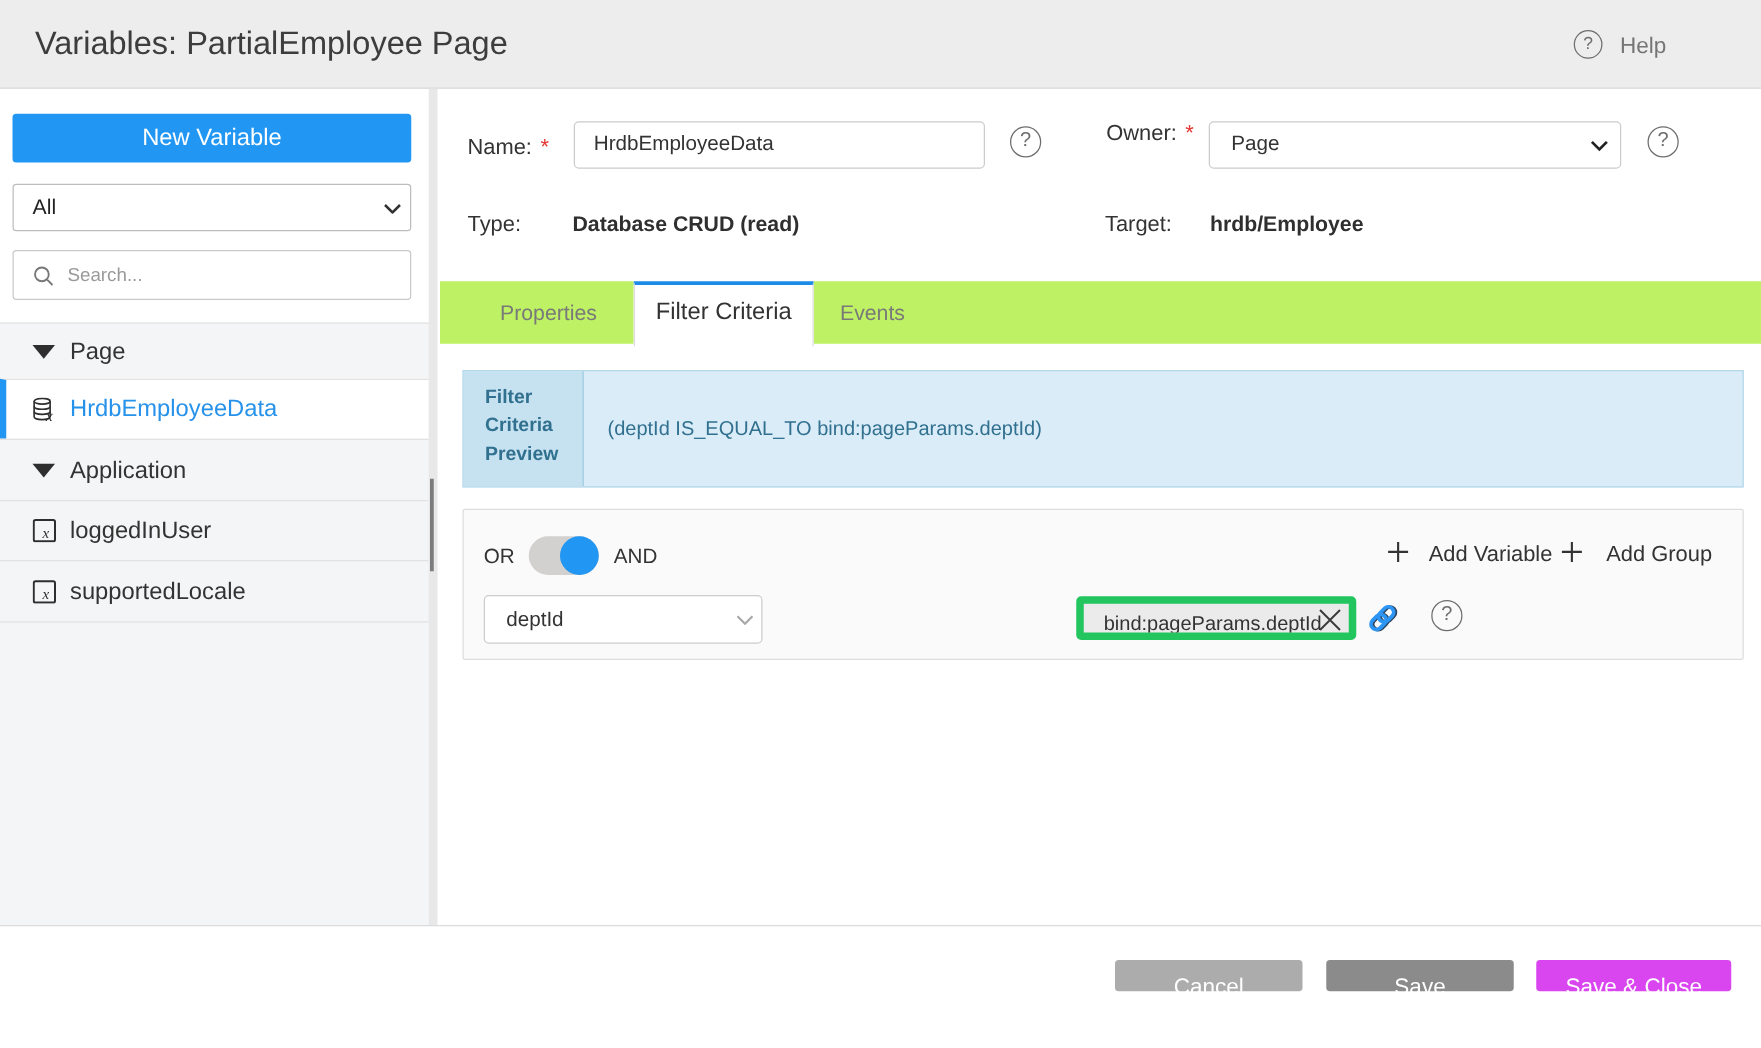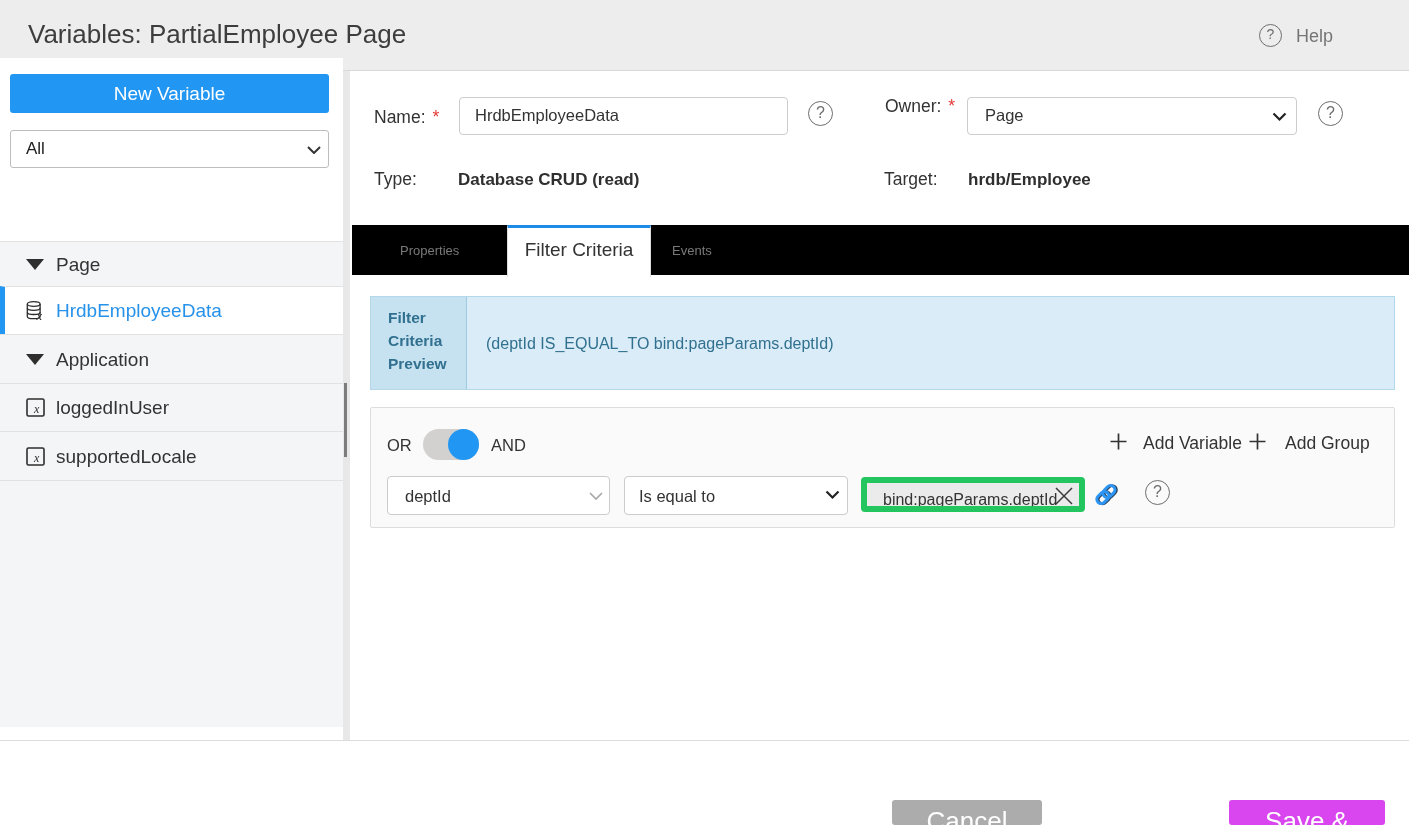--- a/index.html
+++ b/index.html
@@ -9,21 +9,21 @@
 
   
   #header { left:0; top:0; width:1409px; height:71px; background:#ededed; border-bottom:1px solid #d9d9d9; }
   #title { left:28px; top:19px; font-size:26px; color:#3d3d3d; }
   .qicon { width:25px; height:25px; border:1.8px solid #6d6d6d; border-radius:50%; color:#6d6d6d;
            font-size:16px; text-align:center; line-height:21px; font-weight:400;}
   #helpq { left:1259px; top:24px; width:23px; height:23px; line-height:19px; font-size:14px; font-weight:400;}
   #helptxt { left:1296px; top:26px; font-size:18px; color:#757575; }
 
   
-  #sidebar { left:0; top:58px; width:343px; height:669px; background:#fff; }
+  #sidebar { left:0; top:75px; width:343px; height:669px; background:#fff; }
   #newvar { left:10px; top:16px; width:319px; height:39px; background:#2196f3; border-radius:3px;
             color:#fff; font-size:19px; text-align:center; line-height:39px; }
   .sbox { left:10px; width:319px; background:#fff; border:1px solid #bdbdbd; border-radius:3px;text-align:right; }
   #allsel { top:72px; height:38px; }
   #allsel span { position:absolute; left:15px; top:8px; font-size:17px; color:#222; }
   #searchbox { top:125px; height:40px; border-color:#c9c9c9; }
   #searchbox span { position:absolute; left:43px; top:11px; font-size:15px; color:#9a9a9a; }
   #listarea { left:0; top:183px; width:343px; height:486px; background:#f4f5f6; }
   .row { position:absolute; left:0; width:343px; border-top:1px solid #e2e2e2; background:#f4f5f6; }
   .row .txt { position:absolute; left:56px; font-size:19px; color:#333; }
@@ -46,21 +46,21 @@
   #owner-l { left:885px; top:96px; }
   #owner-s { left:967px; top:97px; width:330px; height:38px; }
   #owner-s span { position:absolute; left:17px; top:8px; font-size:16.5px; color:#333; }
   #q2 { left:1318px; top:101px; }
   #type-l { left:374px; top:169px; }
   #type-v { left:458px; top:170px; font-size:17px; font-weight:bold; color:#2f2f2f; }
   #target-l { left:884px; top:169px; }
   #target-v { left:968px; top:170px; font-size:17px; font-weight:bold; color:#2f2f2f; }
 
   
-  .tabgray { top:225px; height:50px; background:#000000; color:#797979; font-size:13px; }
+  .tabgray { top:225px; height:50px; background:#bef264; color:#797979; font-size:17px; }
   #tab1 { left:352px; width:155px; line-height:51px; }
   #tab1 span { position:absolute; left:48px; top:0; line-height:51px; }
   #tab2 { left:507px; top:225px; width:144px; height:52px; background:#fff; border-top:3px solid #1d8ce8;
           border-left:1px solid #ddd; border-right:1px solid #ddd; text-align:center; line-height:44px;
           font-size:19px; color:#333; }
   #tab3 { left:651px; width:758px; }
   #tab3 span { position:absolute; left:21px; top:0; line-height:51px; }
 
   
   #preview { left:370px; top:296px; width:1025px; height:94px; background:#d9ecf7; border:1px solid #b3d8ea; }
@@ -84,41 +84,48 @@
   #sel2 span { position:absolute; left:14px; top:10px; font-size:16.5px; color:#333; }
   #chip { left:490px; top:69px; width:224px; height:35px; background:#ebebeb; border:6px solid #22c55e;
           border-radius:4px; overflow:hidden; }
   #chip span { position:absolute; left:16px; top:8px; font-size:16px; color:#333; white-space:nowrap; }
   #xicon { left:683px; top:78px; }
   #linkicon { left:723px; top:74px; }
   #q3 { left:774px; top:72px; }
 
   
   #footer { left:0; top:740px; width:1409px; height:98px; background:#fff; border-top:1px solid #dcdcdc; }
-  .btn { position:absolute; top:768px; height:25px; border-radius:3px; color:#fff; font-size:26px;
-         text-align:center; line-height:43px;margin-top:32px; }
+  .btn { position:absolute; top:768px; height:25px; border-radius:3px; color:#fff; font-size:18px;
+         text-align:center; line-height:43px; }
   #bcancel { left:892px; width:150px; background:#acacac; }
   #bsave { left:1061px; width:150px; background:#8b8b8b; }
   #bclose { left:1229px; width:156px; background:#d946ef; }
 </style>
 </head>
 <body>
 <div id="app">
 
   <div id="header" class="abs"></div>
   <div id="title" class="abs">Variables: PartialEmployee Page</div>
   <div id="helpq" class="abs qicon">?</div>
   <div id="helptxt" class="abs">Help</div>
 
   <div id="sidebar" class="abs">
     <div id="newvar" class="abs">New Variable</div>
     <div id="allsel" class="abs sbox">
         <span>All</span>
       <svg class="chev" style="right:7px;top:15px" width="14" height="8" viewBox="0 0 14 8">
           <path d="M1 1 L7 7 L13 1" stroke="#333" stroke-width="2" fill="none"></path>
+        </svg>
+    </div>
+    <div id="searchbox" class="abs sbox">
+        <span>Search...</span>
+      <svg class="abs" style="left:15px;top:11px" width="18" height="18" viewBox="0 0 18 18" fill="none" stroke="#777" stroke-width="1.5">
+          <circle cx="7.5" cy="7.5" r="5.5"></circle>
+          <path d="M11.7 11.7 L16 16"></path>
         </svg>
     </div>
     <div id="listarea" class="abs"></div>
     <div class="row" style="top:183px;height:45px">
         <div class="tri" style="top:17px"></div>
         <div class="txt" style="top:12px">Page</div>
       </div>
     <div class="row" style="top:228px;height:48px;background:#fff;border-left:5px solid #2196f3">
       <svg class="abs" style="left:21px;top:14px" width="20" height="20" viewBox="0 0 20 20" fill="none" stroke="#2e2e2e" stroke-width="1.3">
         <ellipse cx="7.7" cy="3" rx="6.4" ry="2.3"></ellipse>
@@ -193,26 +200,20 @@
       </svg>
     <div id="addc" class="abs">Add Variable</div>
     <svg id="plus2" class="abs" width="17" height="17" viewBox="0 0 17 17">
         <path d="M8.5 0.5 V16.5 M0.5 8.5 H16.5" stroke="#333" stroke-width="1.7"></path>
       </svg>
     <div id="addg" class="abs">Add Group</div>
     <div id="sel1" class="abs field">
         <span>deptId</span>
       <svg class="chev" style="right:6px;top:15px" width="14" height="8" viewBox="0 0 14 8">
           <path d="M1 1 L7 7 L13 1" stroke="#a8a8a8" stroke-width="1.7" fill="none"></path>
-        </svg>
-    </div>
-    <div id="sel2" class="abs field">
-        <span>Is equal to</span>
-      <svg class="chev" style="right:7px;top:13px" width="15" height="10" viewBox="0 0 15 10">
-          <path d="M1.5 1.5 L7.5 7.5 L13.5 1.5" stroke="#222" stroke-width="2.2" fill="none"></path>
         </svg>
     </div>
     <div id="chip" class="abs">
         <span>bind:pageParams.deptId</span>
       </div>
     <svg id="xicon" class="abs" width="20" height="20" viewBox="0 0 20 20">
         <path d="M2 2 L18 18 M18 2 L2 18" stroke="#3a3a3a" stroke-width="1.5"></path>
       </svg>
     <svg id="linkicon" class="abs" width="25" height="25" viewBox="0 0 25 25">
       <g transform="rotate(-45 12.5 12.5)" fill="none">
@@ -224,14 +225,15 @@
           <rect x="1" y="7.8" width="13.4" height="8.6" rx="4.3"></rect>
           <rect x="9.6" y="7.8" width="13.4" height="8.6" rx="4.3"></rect>
         </g>
       </g>
     </svg>
     <div id="q3" class="abs qicon">?</div>
   </div>
 
   <div id="footer" class="abs"></div>
   <div id="bcancel" class="abs btn">Cancel</div>
+  <div id="bsave" class="abs btn">Save</div>
   <div id="bclose" class="abs btn">Save &amp; Close</div>
 </div>
 
 </body></html>

